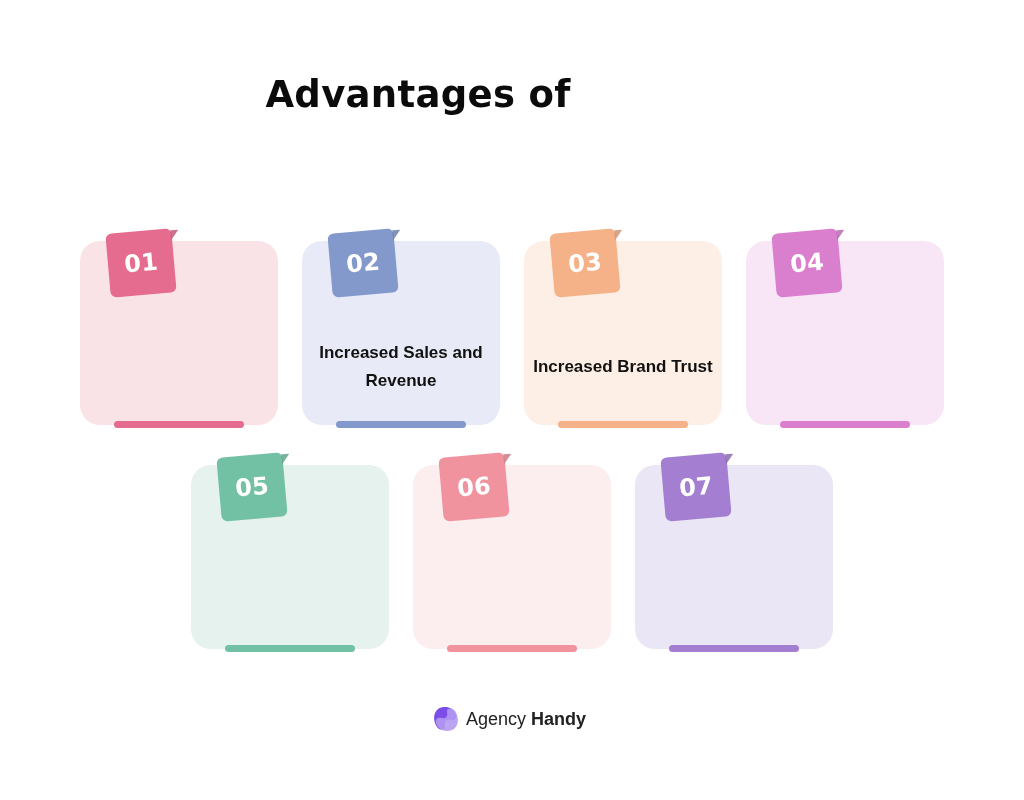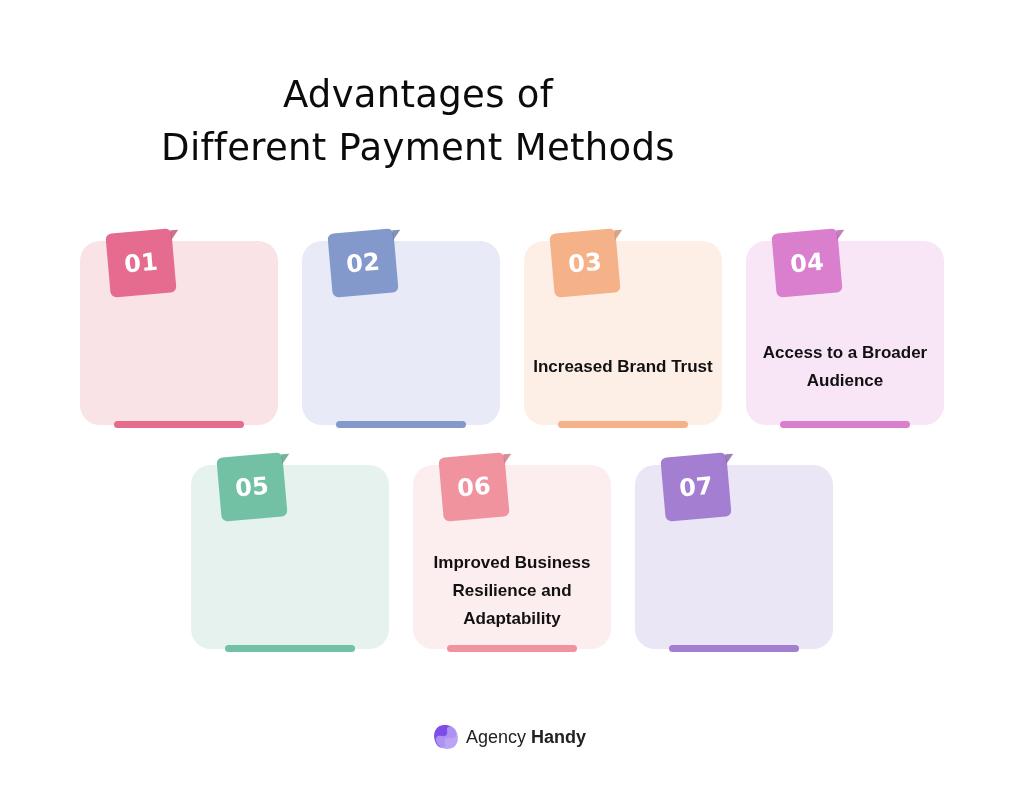--- a/index.html
+++ b/index.html
@@ -1,20 +1,20 @@
 <!DOCTYPE html>
 <html><head>
   <meta charset="utf-8">
   <style>
     * { box-sizing: border-box; margin: 0; padding: 0; }
     html, body { width: 1024px; height: 800px; background: #ffffff; overflow: hidden; }
     body { font-family: "DejaVu Sans", "Liberation Sans", sans-serif; color: #111; position: relative; }
     .title {
       position: absolute; left: 0; top: 68px; width: 836px; text-align: center;
-      font-family: "DejaVu Sans", sans-serif; font-weight: normal; font-size: 37px; line-height: 53px;
+      font-family: "DejaVu Sans", sans-serif; font-weight: bold; font-size: 37px; line-height: 53px;
       color: #0b0b0b; letter-spacing: 0.3px;
     }
     .card {
       position: absolute; width: 198px; height: 184px; border-radius: 20px;
     }
     .badge {
       position: absolute; left: 28px; top: -10px; width: 66px; height: 64px;
       border-radius: 6px; transform: rotate(-5deg);
       display: flex; align-items: center; justify-content: center;
       color: #ffffff; font-weight: bold; font-size: 24px; font-family: "DejaVu Sans", sans-serif;
@@ -27,78 +27,76 @@
     .card-text {
       position: absolute; left: 4px; right: 4px; top: 84px; height: 84px;
       display: flex; align-items: center; justify-content: center; text-align: center;
       font-weight: bold; font-size: 17px; line-height: 28px; color: #111;
       font-family: "Liberation Sans", sans-serif;
     }
     .bar {
       position: absolute; left: 34px; bottom: -3px; width: 130px; height: 7px; border-radius: 4px;
     }
     .logo {
-      position: absolute; left: 432px; top: 704px; height: 30px; display: flex; align-items: center; gap: 6px; margin-top: 18px;
+      position: absolute; left: 432px; top: 704px; height: 30px; display: flex; align-items: center; gap: 6px;
     }
     .logo-icon { width: 28px; height: 28px; }
     .logo-text { font-family: "Liberation Sans", sans-serif; font-size: 18px; color: #222; }
     .logo-text b { font-weight: bold; }
   </style>
 </head>
 <body>
 
 <div class="title">
   <div>Advantages of</div>
-  <div>Different Payment Methods</div>
 </div>
 
 <div class="card" style="left: 80px; top: 241px; background: rgb(250, 227, 230);">
   <div class="badge" style="background: rgb(229, 107, 143);">
       <span>01</span>
       <span class="fold" style="border-left-color: rgb(229, 107, 143); filter: brightness(0.85);"></span>
     </div>
   <div class="bar" style="background: rgb(229, 107, 143);"></div>
 </div>
 <div class="card" style="left: 302px; top: 241px; background: rgb(232, 234, 247);">
   <div class="badge" style="background: rgb(131, 153, 204);">
       <span>02</span>
       <span class="fold" style="border-left-color: rgb(131, 153, 204); filter: brightness(0.85);"></span>
     </div>
+  <div class="card-text">Increased Sales and Revenue</div>
   <div class="bar" style="background: rgb(131, 153, 204);"></div>
 </div>
 <div class="card" style="left: 524px; top: 241px; background: rgb(253, 239, 230);">
   <div class="badge" style="background: rgb(245, 177, 135);">
       <span>03</span>
       <span class="fold" style="border-left-color: rgb(245, 177, 135); filter: brightness(0.85);"></span>
     </div>
   <div class="card-text">Increased Brand Trust</div>
   <div class="bar" style="background: rgb(245, 177, 135);"></div>
 </div>
 <div class="card" style="left: 746px; top: 241px; background: rgb(248, 230, 247);">
   <div class="badge" style="background: rgb(217, 127, 206);">
       <span>04</span>
       <span class="fold" style="border-left-color: rgb(217, 127, 206); filter: brightness(0.85);"></span>
     </div>
-  <div class="card-text">Access to a Broader Audience</div>
   <div class="bar" style="background: rgb(217, 127, 206);"></div>
 </div>
 
 <div class="card" style="left: 191px; top: 465px; background: rgb(229, 242, 238);">
   <div class="badge" style="background: rgb(115, 193, 164);">
       <span>05</span>
       <span class="fold" style="border-left-color: rgb(115, 193, 164); filter: brightness(0.85);"></span>
     </div>
   <div class="bar" style="background: rgb(115, 193, 164);"></div>
 </div>
 <div class="card" style="left: 413px; top: 465px; background: rgb(252, 237, 239);">
   <div class="badge" style="background: rgb(240, 147, 159);">
       <span>06</span>
       <span class="fold" style="border-left-color: rgb(240, 147, 159); filter: brightness(0.85);"></span>
     </div>
-  <div class="card-text">Improved Business Resilience and Adaptability</div>
   <div class="bar" style="background: rgb(240, 147, 159);"></div>
 </div>
 <div class="card" style="left: 635px; top: 465px; background: rgb(235, 230, 245);">
   <div class="badge" style="background: rgb(163, 126, 209);">
       <span>07</span>
       <span class="fold" style="border-left-color: rgb(163, 126, 209); filter: brightness(0.85);"></span>
     </div>
   <div class="bar" style="background: rgb(163, 126, 209);"></div>
 </div>
 

